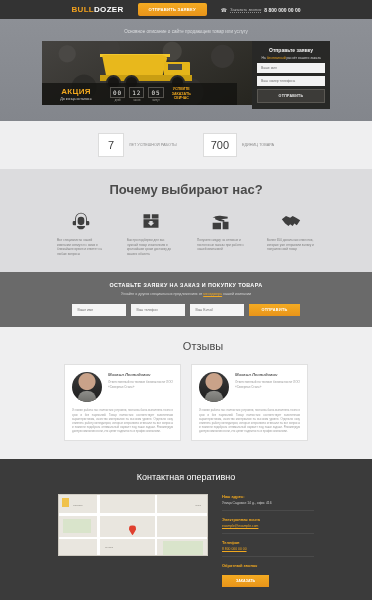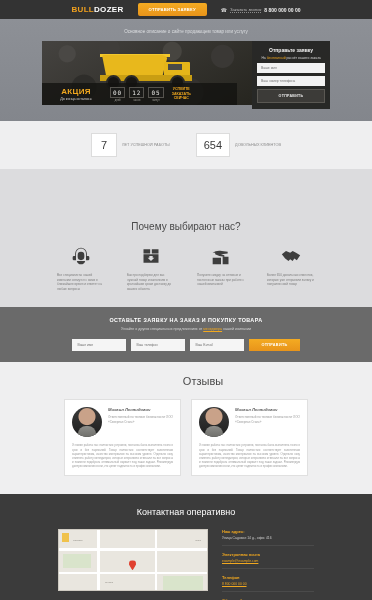--- a/index.html
+++ b/index.html
@@ -112,21 +112,21 @@
   }
   .stat { display: flex; align-items: center; gap: 5px; }
   .stat .num {
     background: #ffffff; border: 1px solid #dcdcdc; color: #3b3b3b;
     font-size: 11px; padding: 5px 7px; min-width: 26px; text-align: center;
   }
   .stat .txt { color: #8b8b8b; font-size: 3.8px; line-height: 1.35; text-transform: uppercase; }
 
   
   .why { background: #dcdcde; padding: 13px 0 16px; text-align: center; }
-  .why h2 { color: #4a4a4a; font-size: 10px; font-weight: normal; margin-bottom: 12px; margin-top: 39px; }
+  .why h2 { color: #4a4a4a; font-size: 13px; font-weight: bold; margin-bottom: 12px; }
   .why-row { display: flex; justify-content: center; gap: 22px; }
   .why-item { width: 48px; text-align: center; }
   .why-item .ic { height: 24px; display: flex; align-items: center; justify-content: center; }
   .why-item .ic svg { fill: #3e3e3e; }
   .why-item p { color: #7f7f7f; font-size: 3.1px; line-height: 1.45; margin-top: 5px; text-align: left; }
 
   
   .cta { background: #6a6a6a; padding: 10px 0 11px; text-align: center; }
   .cta h3 { color: #ffffff; font-size: 5.4px; font-weight: bold; letter-spacing: .4px; }
   .cta .sub { color: #d3d3d3; font-size: 3.6px; margin-top: 4px; }
@@ -270,22 +270,22 @@
       </div>
     </div>
   </div>
 
   <div class="stats">
     <div class="stat">
       <div class="num">7</div>
       <div class="txt">ЛЕТ УСПЕШНОЙ РАБОТЫ</div>
     </div>
     <div class="stat">
-      <div class="num">654</div>
-      <div class="txt">ДОВОЛЬНЫХ КЛИЕНТОВ</div>
+      <div class="num">700</div>
+      <div class="txt">ЕДИНИЦ ТОВАРА</div>
     </div>
   </div>
 
   <div class="why">
     <h2>Почему выбирают нас?</h2>
     <div class="why-row">
       <div class="why-item">
         <div class="ic">
           <svg width="20" height="20" viewBox="0 0 24 24">
               <path d="M12 2a7 7 0 0 0-7 7v3H3.5A1.5 1.5 0 0 0 2 13.5v2A1.5 1.5 0 0 0 3.5 17H6V9a6 6 0 0 1 12 0v8h2.5a1.5 1.5 0 0 0 1.5-1.5v-2a1.5 1.5 0 0 0-1.5-1.5H19V9a7 7 0 0 0-7-7zm0 5a4 4 0 0 1 4 4v2a4 4 0 0 1-8 0v-2a4 4 0 0 1 4-4zm-5 11c.5 3 2.5 4 5 4s4.5-1 5-4H7z"></path>

